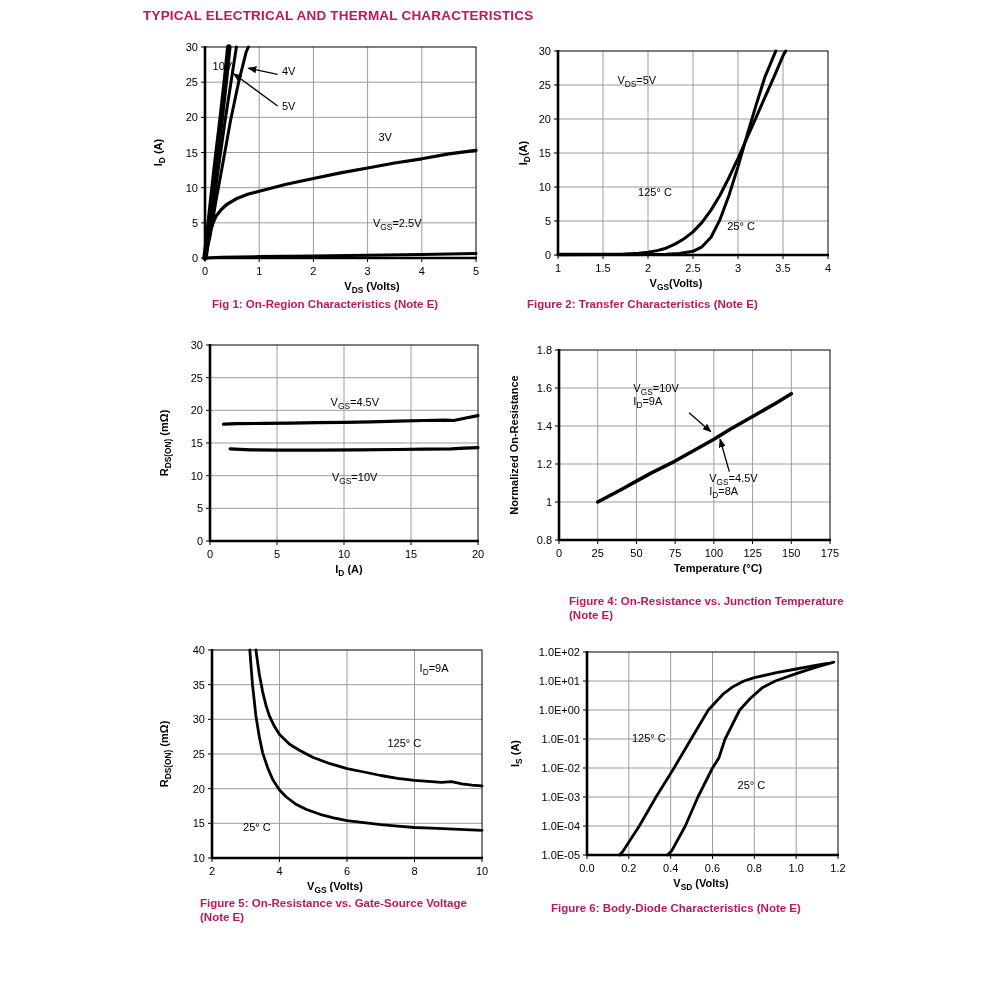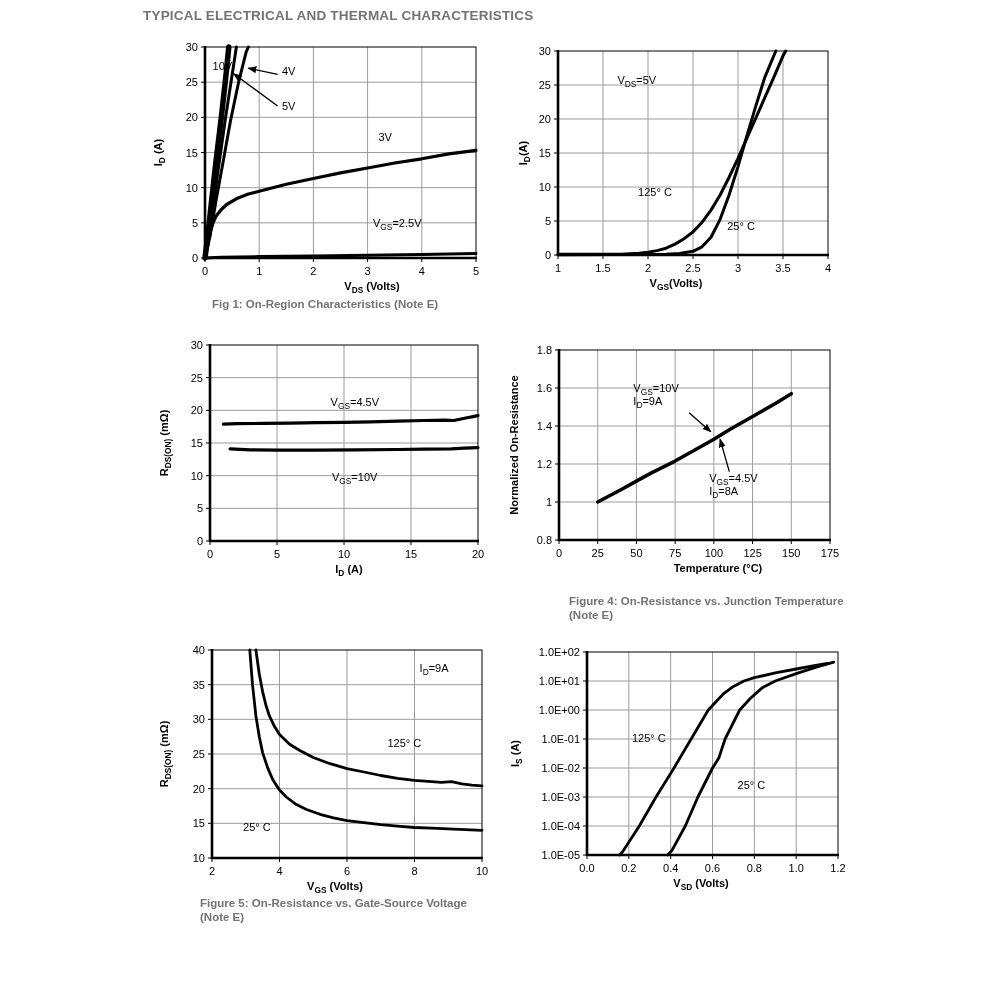--- a/index.html
+++ b/index.html
@@ -1,17 +1,17 @@
 <!DOCTYPE html>
 <html><head>
 <meta charset="utf-8">
 <style>
   html,body{margin:0;padding:0;background:#fff;}
   .page{position:relative;width:991px;height:1003px;background:#ffffff;overflow:hidden;
-        font-family:"Liberation Sans",sans-serif;color:#737373;}
+        font-family:"Liberation Sans",sans-serif;color:#be185d;}
   .doc-title{position:absolute;left:143px;top:8px;font-size:13.5px;font-weight:bold;
              letter-spacing:0.2px;}
   .fig{position:absolute;}
   .fig svg{position:absolute;left:0;top:0;}
   .caption{position:absolute;text-align:left;font-weight:bold;font-size:11.5px;
            line-height:14px;white-space:pre-line;}
   svg text{font-family:"Liberation Sans",sans-serif;fill:#000;}
 </style>
 </head>
 <body>
@@ -162,20 +162,21 @@
           <polyline points="48.0,214.3 111.0,214.2 129.0,213.3 138.0,212.3 147.0,210.6 156.0,208.2 165.0,204.1 174.0,198.7 183.0,191.9 192.0,182.4 201.0,170.1 210.0,155.2 219.0,137.5 228.0,118.4 237.0,98.0 246.0,77.6 255.0,57.2 264.0,36.8 273.0,15.8 275.7,11.0" stroke-width="3"></polyline>
           <polyline points="48.0,214.7 156.0,214.3 169.5,213.6 183.0,211.3 192.0,206.8 201.0,197.3 210.0,179.6 219.0,155.2 228.0,126.6 237.0,95.3 246.0,65.4 255.0,36.8 265.8,11.0" stroke-width="3"></polyline>
         </g>
         <g>
           <text x="107.39999999999999" y="43.640000000000015" font-size="11" text-anchor="start"><tspan>V</tspan><tspan dy="3" font-size="8.36">DS</tspan><tspan dy="-3">=5V</tspan></text>
           <text x="128.1" y="155.84" font-size="11" text-anchor="start"><tspan>125° C</tspan></text>
           <text x="217.2" y="189.84" font-size="11" text-anchor="start"><tspan>25° C</tspan></text>
         </g>
         <g stroke="#000000" stroke-width="1.3"></g>
       </svg>
+    <div class="caption" style="left:17px;top:257px;width:300px">Figure 2: Transfer Characteristics (Note E)</div>
   </div>
 
   <div class="fig" style="left:140px;top:335px;width:360px;height:290px">
     <svg width="360" height="245">
         <defs>
           <marker id="arw2" markerWidth="9" markerHeight="7" refX="8" refY="3.5" orient="auto" markerUnits="userSpaceOnUse">
             <path d="M0,0 L9,3.5 L0,7 z" fill="#000000"></path>
           </marker>
         </defs>
         <g stroke="#9c9c9c" stroke-width="1">
@@ -450,14 +451,15 @@
         <g fill="none" stroke="#000000" stroke-linejoin="round" stroke-linecap="round">
           <polyline points="114.4,217.0 117.6,213.7 134.3,188.0 151.0,159.0 167.8,132.0 184.5,103.8 203.3,72.0 218.0,56.2 228.4,48.4 238.9,43.0 249.3,39.7 270.3,34.9 291.2,31.0 312.1,27.2 322.5,25.5" stroke-width="2.8"></polyline>
           <polyline points="162.5,217.0 166.7,212.8 180.3,188.0 192.9,159.0 207.5,130.0 213.8,120.1 220.1,101.0 234.7,72.0 245.2,60.5 257.7,49.4 270.3,43.0 291.2,35.6 312.1,28.8 328.8,24.1" stroke-width="2.8"></polyline>
         </g>
         <g>
           <text x="126.97083333333333" y="103.96881435257721" font-size="11" text-anchor="start"><tspan>125° C</tspan></text>
           <text x="232.6" y="150.91614557236795" font-size="11" text-anchor="start"><tspan>25° C</tspan></text>
         </g>
         <g stroke="#000000" stroke-width="1.3"></g>
       </svg>
+    <div class="caption" style="left:46px;top:263px;width:300px">Figure 6: Body-Diode Characteristics (Note E)</div>
   </div>
 </div>
 
 </body></html>

